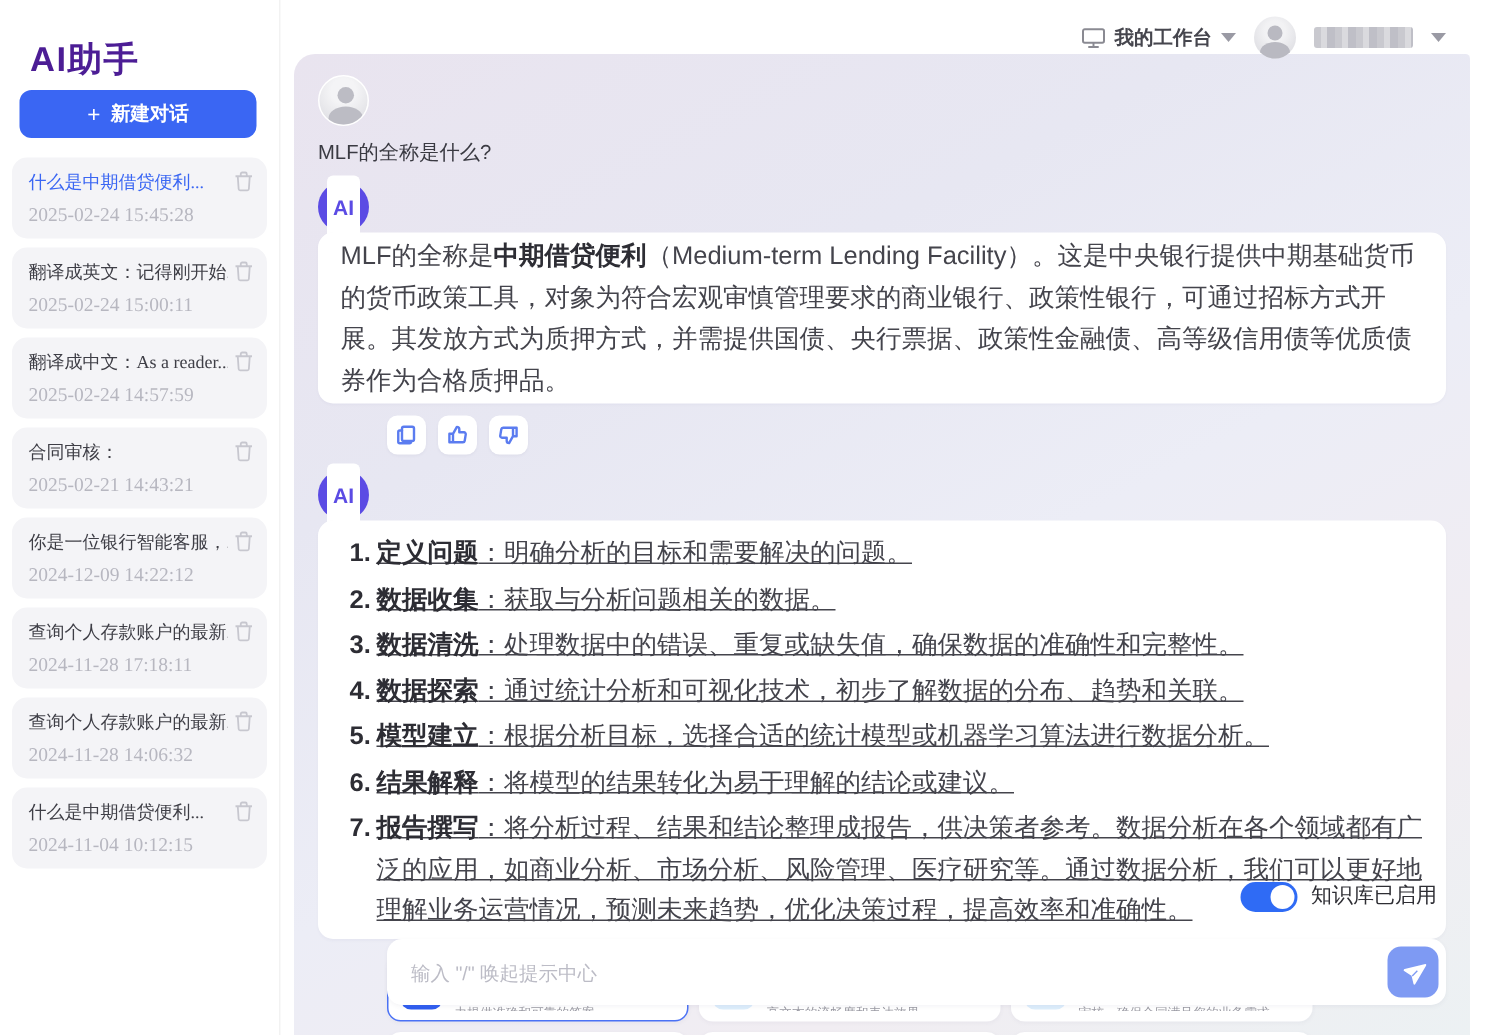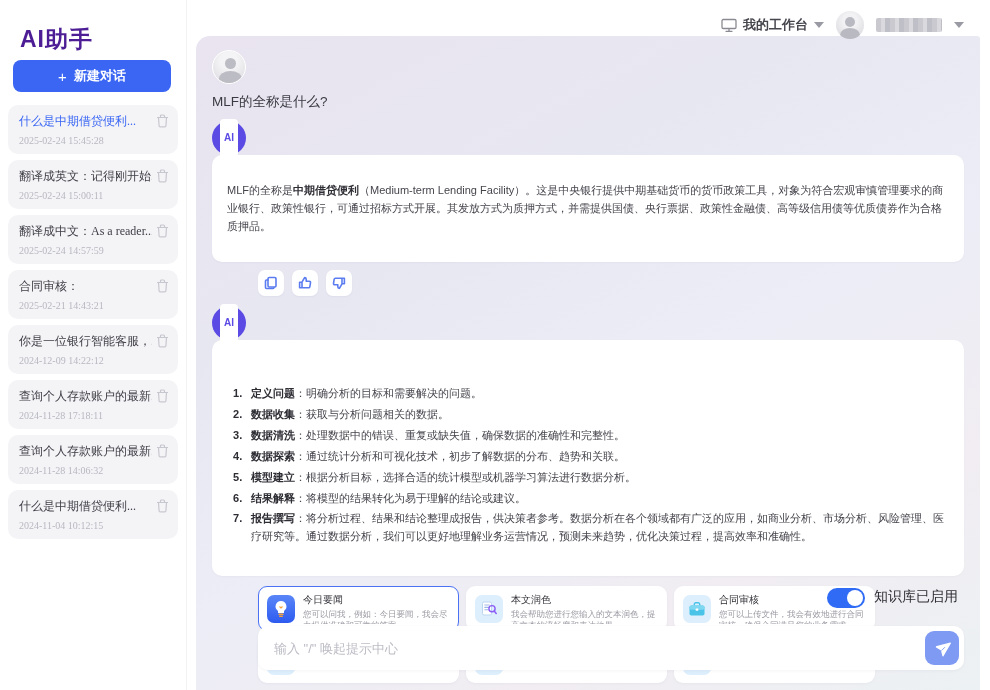--- a/index.html
+++ b/index.html
@@ -14,21 +14,21 @@
              box-shadow:1px 0 0 rgba(0,0,0,.05); }
   .logo { position:absolute; left:20px; top:24px; font-size:23px; font-weight:800; color:#4c1d95; letter-spacing:1px; }
   .new-chat { position:absolute; left:13px; top:60px; width:158px; height:32px; background:#3a66f3; border:none;
               border-radius:8px; color:#fff; font-size:13px; font-weight:600; display:flex; align-items:center;
               justify-content:center; gap:7px; cursor:pointer; }
   .new-chat .plus { font-size:15px; font-weight:400; }
   .conv-list { position:absolute; top:105px; left:8px; right:8px; }
   .conv-item { position:relative; background:#f4f4f7; border-radius:10px; padding:8px 26px 8px 11px; margin-bottom:6px; cursor:pointer;font-family:Liberation Serif, serif; }
   .conv-title { font-size:12px; color:#3e3e46; white-space:nowrap; overflow:hidden; max-width:138px; }
   .conv-item.active .conv-title { color:#3a66f3; }
-  .conv-time { font-size:10px; color:#b7b7c0; margin-top:5px; }
+  .conv-time { font-size:13px; color:#b7b7c0; margin-top:5px; }
   .trash { position:absolute; right:9px; top:9px; width:13px; height:14px; cursor:pointer; }
   .trash svg { width:13px; height:14px; stroke:#c7c7cf; fill:none; stroke-width:1.2; }
 
   
   .header-right { position:absolute; top:11px; right:26px; display:flex; align-items:center; gap:12px; z-index:4; }
   .workspace { display:flex; align-items:center; gap:6px; font-size:13px; font-weight:700; color:#46464e; cursor:pointer; }
   .caret { width:0; height:0; border-left:5px solid transparent; border-right:5px solid transparent; border-top:6px solid #9a9aa4; }
   .avatar-sm { width:28px; height:28px; border-radius:50%; background:radial-gradient(circle at 50% 35%, #f2f2f4 0 30%, #e2e2e6 70%); position:relative; overflow:hidden; flex:none; }
   .avatar-sm::before { content:""; position:absolute; left:9px; top:6px; width:10px; height:10px; border-radius:50%; background:#b9b9c1; }
   .avatar-sm::after { content:""; position:absolute; left:4px; top:17px; width:20px; height:14px; border-radius:50% 50% 0 0; background:#b9b9c1; }
@@ -40,27 +40,27 @@
   .main { position:absolute; left:196px; top:36px; right:10px; bottom:0; border-radius:14px 3px 0 0;
     background:linear-gradient(152deg,#e9e4ef 0%,#e7e7f2 30%,#ecedf6 55%,#f1edf2 78%,#ecf1f3 100%); }
   .chat { position:absolute; inset:0; padding:8px 16px 0 16px; }
 
   .msg-row { display:flex; align-items:flex-start; gap:0;flex-direction:column; }
   .msg-row.user { margin:6px 0 10px 0; }
   .avatar-user { width:34px; height:34px; border-radius:50%; background:radial-gradient(circle at 50% 30%,#f4f4f6 0 30%,#e3e3e7 75%); border:1px solid #fff; position:relative; overflow:hidden; flex:none; }
   .avatar-user::before { content:""; position:absolute; left:12px; top:7px; width:11px; height:11px; border-radius:50%; background:#bcbcc4; }
   .avatar-user::after { content:""; position:absolute; left:6px; top:20px; width:23px; height:16px; border-radius:50% 50% 0 0; background:#bcbcc4; }
   .avatar-ai { width:34px; height:34px; border-radius:50%; background:#5b4be4; flex:none; display:flex; align-items:center; justify-content:center; }
-  .ai-badge { background:#fff; color:#5b4be4; font-size:10px; font-weight:800; padding:14px 4px; border-radius:4px 4px 4px 1px; line-height:1; }
+  .ai-badge { background:#fff; color:#5b4be4; font-size:14px; font-weight:800; padding:14px 4px; border-radius:4px 4px 4px 1px; line-height:1; }
   .user-text { padding-top:9px; font-size:13.5px; color:#3a3a42; }
 
-  .bubble { flex:1; background:#fff; border-radius:10px; padding:27px 15px; font-size:11px; line-height:1.62; color:#44444c;
+  .bubble { flex:1; background:#fff; border-radius:10px; padding:2px 15px; font-size:17px; line-height:1.62; color:#44444c;
             box-shadow:0 1px 2px rgba(80,80,120,.04); }
   .bubble b { color:#2d2d34; }
-  .bubble ol { list-style:none; counter-reset:step; margin:18px 0 0 6px; }
+  .bubble ol { list-style:none; counter-reset:step; margin:6px 0 0 6px;text-decoration:underline; }
   .bubble ol li { counter-increment:step; margin:3px 0; padding-left:18px; position:relative; }
   .bubble ol li::before { content:counter(step) "."; position:absolute; left:0; font-weight:700; color:#2d2d34; }
 
   .actions { display:flex; gap:8px; margin:8px 0 10px 46px; }
   .action-btn { width:26px; height:26px; background:#fff; border:none; border-radius:7px; display:flex; align-items:center; justify-content:center; cursor:pointer; box-shadow:0 1px 2px rgba(80,80,120,.06); }
   .action-btn svg { width:14px; height:14px; fill:none; stroke:#5b7cf0; stroke-width:1.6; stroke-linecap:round; stroke-linejoin:round; }
 
   
   .cards { display:grid; grid-template-columns:repeat(3,201px); gap:7px; margin:10px 0 0 46px; }
   .card { background:#fff; border:1px solid rgba(255,255,255,.9); border-radius:9px; padding:6px 8px; display:flex; gap:8px; height:45px; cursor:pointer; box-shadow:0 1px 3px rgba(80,80,120,.05); }

